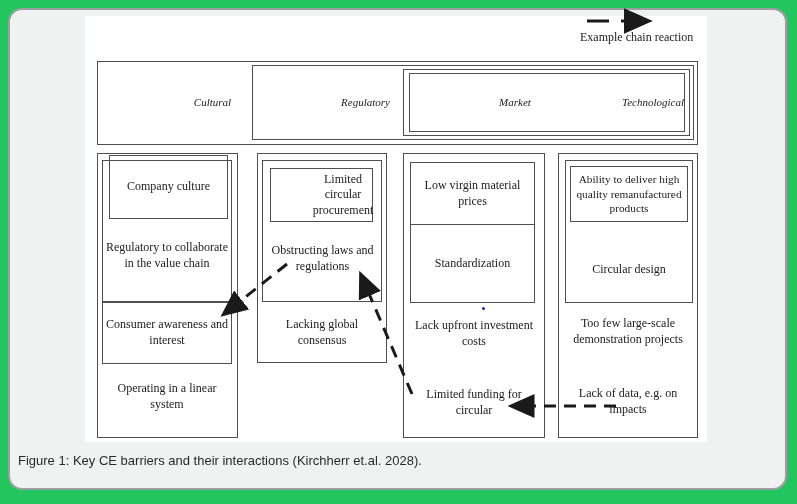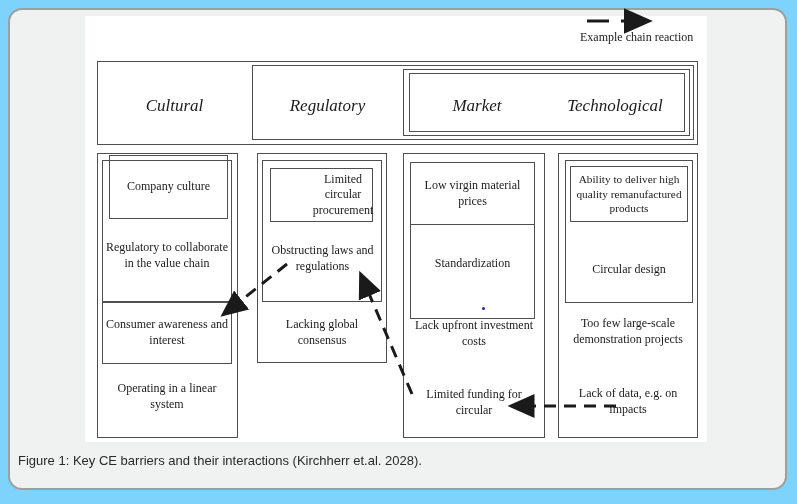--- a/index.html
+++ b/index.html
@@ -1,23 +1,23 @@
 <!DOCTYPE html>
 <html><head>
 <meta charset="utf-8">
 <style>
   html,body{margin:0;padding:0;background:#ffffff;}
-  .screen{position:relative;width:797px;height:504px;background:#7dd3fc;overflow:hidden;
+  .screen{position:relative;width:797px;height:504px;background:#22c55e;overflow:hidden;
           font-family:"Liberation Serif",serif;}
   .card{position:absolute;left:8px;top:8px;width:775px;height:478px;
         background:#f0f1f1;border:2px solid #9aa0a0;border-radius:14px;}
   .panel{position:absolute;left:85px;top:16px;width:622px;height:426px;background:#ffffff;}
   .box{position:absolute;border:1px solid #4f4f4f;box-sizing:border-box;background:transparent;}
   .lbl{position:absolute;color:#1b1b1b;font-size:12px;line-height:1.32;text-align:center;}
-  .cat{font-style:italic;font-size:17px;}
+  .cat{font-style:italic;font-size:11px;padding-left:38px;}
   .vbox{display:flex;align-items:center;justify-content:center;text-align:center;
         color:#1b1b1b;font-size:12px;line-height:1.3;}
   .cell{display:flex;align-items:center;justify-content:center;text-align:center;
         color:#1b1b1b;font-size:12px;line-height:1.3;box-sizing:border-box;}
   .arrows{position:absolute;left:0;top:0;pointer-events:none;}
   .caption{position:absolute;left:18px;top:453px;width:560px;text-align:left;
            font-family:"Liberation Sans",sans-serif;font-size:13px;color:#2a2a2a;}
   .dot{position:absolute;left:482px;top:307px;width:3px;height:3px;border-radius:50%;
        background:#2020c0;}
 </style>
@@ -48,21 +48,21 @@
   <div class="box vbox" style="left:102px;top:302px;width:130px;height:62px;">Consumer awareness and interest</div>
   <div class="lbl" style="left:102px;top:381px;width:130px;">Operating in a linear system</div>
 
   <div class="box" style="left:257px;top:153px;width:130px;height:210px;"></div>
   <div class="box" style="left:262px;top:160px;width:120px;height:142px;"></div>
   <div class="box vbox" style="left:270px;top:168px;width:103px;height:54px;padding-left:43px;">Limited circular procurement</div>
   <div class="lbl" style="left:264px;top:243px;width:117px;">Obstructing laws and regulations</div>
   <div class="lbl" style="left:262px;top:317px;width:120px;">Lacking global consensus</div>
 
   <div class="box" style="left:403px;top:153px;width:142px;height:285px;"></div>
-  <div class="box" style="left:410px;top:162px;width:125px;height:157px;padding:0;">
+  <div class="box" style="left:410px;top:162px;width:125px;height:141px;padding:0;">
     <div class="cell" style="width:100%;height:62px;border-bottom:1px solid #4f4f4f;">Low virgin material prices</div>
     <div class="cell" style="width:100%;height:77px;">Standardization</div>
   </div>
   <div class="dot"></div>
   <div class="lbl" style="left:405px;top:318px;width:138px;">Lack upfront investment costs</div>
   <div class="lbl" style="left:408px;top:387px;width:132px;">Limited funding for circular</div>
 
   <div class="box" style="left:558px;top:153px;width:140px;height:285px;"></div>
   <div class="box" style="left:565px;top:160px;width:128px;height:143px;"></div>
   <div class="box vbox" style="left:570px;top:166px;width:118px;height:56px;font-size:11.3px;">Ability to deliver high quality remanufactured products</div>

